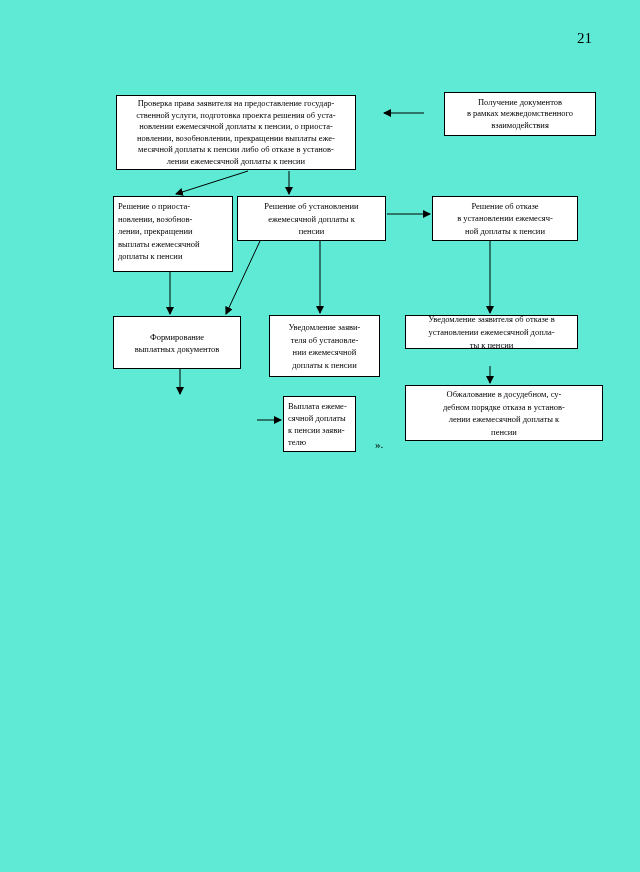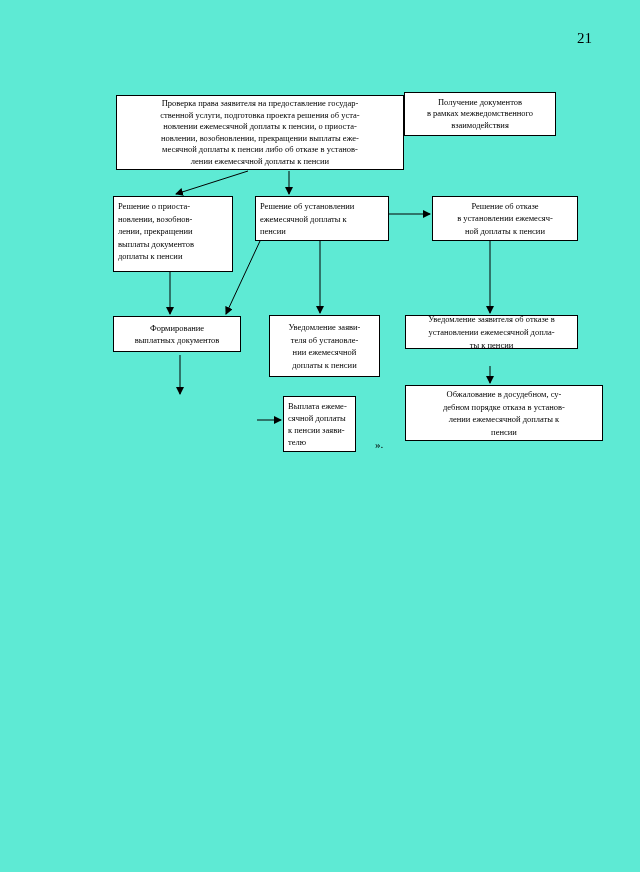--- a/index.html
+++ b/index.html
@@ -29,26 +29,26 @@
     white-space: pre-line;
     background: #fff;
   }
   .box.center {
     display: flex;
     align-items: center;
     justify-content: center;
     text-align: center;
   }
   .box.left { text-align: left; }
-  #b1  { left:116px; top:95px;  width:288px; height:75px; }
-  #b2  { left:404px; top:92px;  width:152px; height:44px; }
+  #b1  { left:116px; top:95px;  width:240px; height:75px; }
+  #b2  { left:444px; top:92px;  width:152px; height:44px; }
   #b3  { left:113px; top:196px; width:120px; height:76px; line-height:12.5px; }
-  #b4  { left:255px; top:196px; width:134px; height:45px; line-height:12.5px; }
+  #b4  { left:237px; top:196px; width:149px; height:45px; line-height:12.5px;text-align:center; }
   #b5  { left:432px; top:196px; width:146px; height:45px; line-height:12.5px; }
-  #b6  { left:113px; top:316px; width:128px; height:36px; line-height:12px; }
+  #b6  { left:113px; top:316px; width:128px; height:53px; line-height:12px; }
   #b7  { left:269px; top:315px; width:111px; height:62px; line-height:12.5px; }
   #b8  { left:405px; top:315px; width:173px; height:34px; line-height:13px; }
   #b9  { left:113px; top:396px; width:143px; height:65px; line-height:13px; }
   #b10 { left:283px; top:396px; width:73px;  height:56px; line-height:12px; }
   #b11 { left:405px; top:385px; width:198px; height:56px; line-height:12.5px; }
   .closing-mark {
     position: absolute;
     left: 375px;
     top: 438px;
     font-size: 11px;
@@ -92,21 +92,21 @@
 новлении ежемесячной доплаты к пенсии, о приоста-
 новлении, возобновлении, прекращении выплаты еже-
 месячной доплаты к пенсии  либо об отказе в установ-
 лении ежемесячной  доплаты к пенсии</div>
   <div class="box center" id="b2">Получение документов
 в рамках межведомственного
 взаимодействия</div>
   <div class="box left" id="b3">Решение  о  приоста-
 новлении,  возобнов-
 лении,  прекращении
-выплаты документов
+выплаты ежемесячной
 доплаты к пенсии</div>
   <div class="box left" id="b4">Решение  об  установлении
 ежемесячной  доплаты  к
 пенсии</div>
   <div class="box center" id="b5">Решение об отказе
 в установлении ежемесяч-
 ной доплаты к пенсии</div>
   <div class="box center" id="b6">Формирование
 выплатных документов</div>
   <div class="box center" id="b7">Уведомление заяви-

